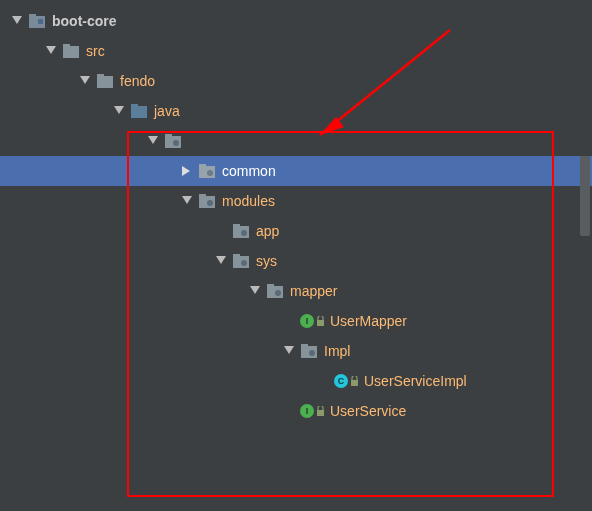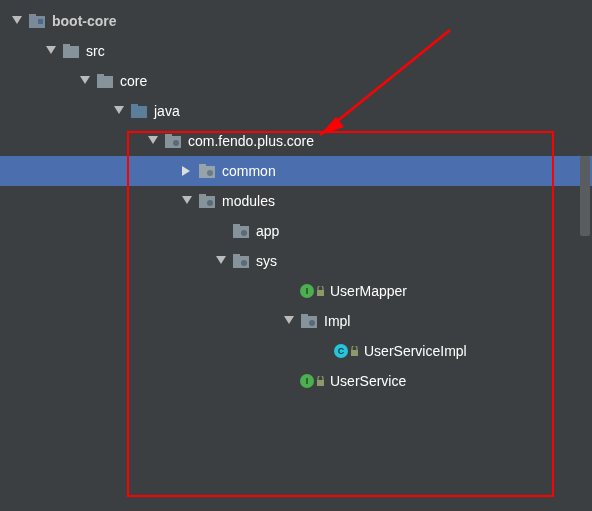--- a/index.html
+++ b/index.html
@@ -43,21 +43,21 @@
   .icon {
     width: 18px;
     height: 18px;
     display: inline-flex;
     align-items: center;
     justify-content: center;
     margin-right: 6px;
     flex-shrink: 0;
   }
   .label {
-    color: #ffffff;
+    color: #fdba74;
   }
   .label.bold { font-weight: 600; color: #cccccc; }
   .row.selected .label { color: #ffffff; }
   .badge {
     width: 14px; height: 14px; border-radius: 50%;
     display: inline-flex; align-items:center; justify-content:center;
     font-size: 9px; font-weight: bold; color: #2b2b2b;
     margin-right: 2px;
     flex-shrink:0;
   }
@@ -138,21 +138,21 @@
       <svg width="10" height="10">
           <polygon points="0,0 10,0 5,8" fill="#bbbbbb"></polygon>
         </svg>
     </span>
     <span class="icon">
       <svg width="16" height="14">
           <rect x="0" y="2" width="16" height="12" fill="#87939a"></rect>
           <rect x="0" y="0" width="7" height="4" fill="#87939a"></rect>
         </svg>
     </span>
-    <span class="label">core</span>
+    <span class="label">fendo</span>
   </div>
 
   <div class="row">
     <span class="indent" style="width:112px"></span>
     <span class="arrow">
       <svg width="10" height="10">
           <polygon points="0,0 10,0 5,8" fill="#bbbbbb"></polygon>
         </svg>
     </span>
     <span class="icon">
@@ -171,21 +171,20 @@
           <polygon points="0,0 10,0 5,8" fill="#bbbbbb"></polygon>
         </svg>
     </span>
     <span class="icon">
       <svg width="16" height="14">
           <rect x="0" y="2" width="16" height="12" fill="#87939a"></rect>
           <rect x="0" y="0" width="7" height="4" fill="#87939a"></rect>
           <circle cx="11" cy="9" r="3" fill="#5a6a78"></circle>
         </svg>
     </span>
-    <span class="label">com.fendo.plus.core</span>
   </div>
 
   <div class="row selected">
     <span class="indent" style="width:180px"></span>
     <span class="arrow">
       <svg width="10" height="10">
           <polygon points="0,0 0,10 8,5" fill="#dddddd"></polygon>
         </svg>
     </span>
     <span class="icon">
@@ -239,20 +238,36 @@
     <span class="icon">
       <svg width="16" height="14">
           <rect x="0" y="2" width="16" height="12" fill="#87939a"></rect>
           <rect x="0" y="0" width="7" height="4" fill="#87939a"></rect>
           <circle cx="11" cy="9" r="3" fill="#5a6a78"></circle>
         </svg>
     </span>
     <span class="label">sys</span>
   </div>
 
+  <div class="row">
+    <span class="indent" style="width:248px"></span>
+    <span class="arrow">
+      <svg width="10" height="10">
+          <polygon points="0,0 10,0 5,8" fill="#bbbbbb"></polygon>
+        </svg>
+    </span>
+    <span class="icon">
+      <svg width="16" height="14">
+          <rect x="0" y="2" width="16" height="12" fill="#87939a"></rect>
+          <rect x="0" y="0" width="7" height="4" fill="#87939a"></rect>
+          <circle cx="11" cy="9" r="3" fill="#5a6a78"></circle>
+        </svg>
+    </span>
+    <span class="label">mapper</span>
+  </div>
 
   <div class="row">
     <span class="indent" style="width:282px"></span>
     <span class="spacer-arrow"></span>
     <span class="badge green">I</span>
     <span class="lock">
         <svg width="9" height="10">
           <rect x="1" y="4" width="7" height="6" fill="#8a9a6a"></rect>
           <path d="M2 4 v-2 a2.5 2.5 0 0 1 5 0 v2" stroke="#8a9a6a" fill="none" stroke-width="1.2"></path>
         </svg>

